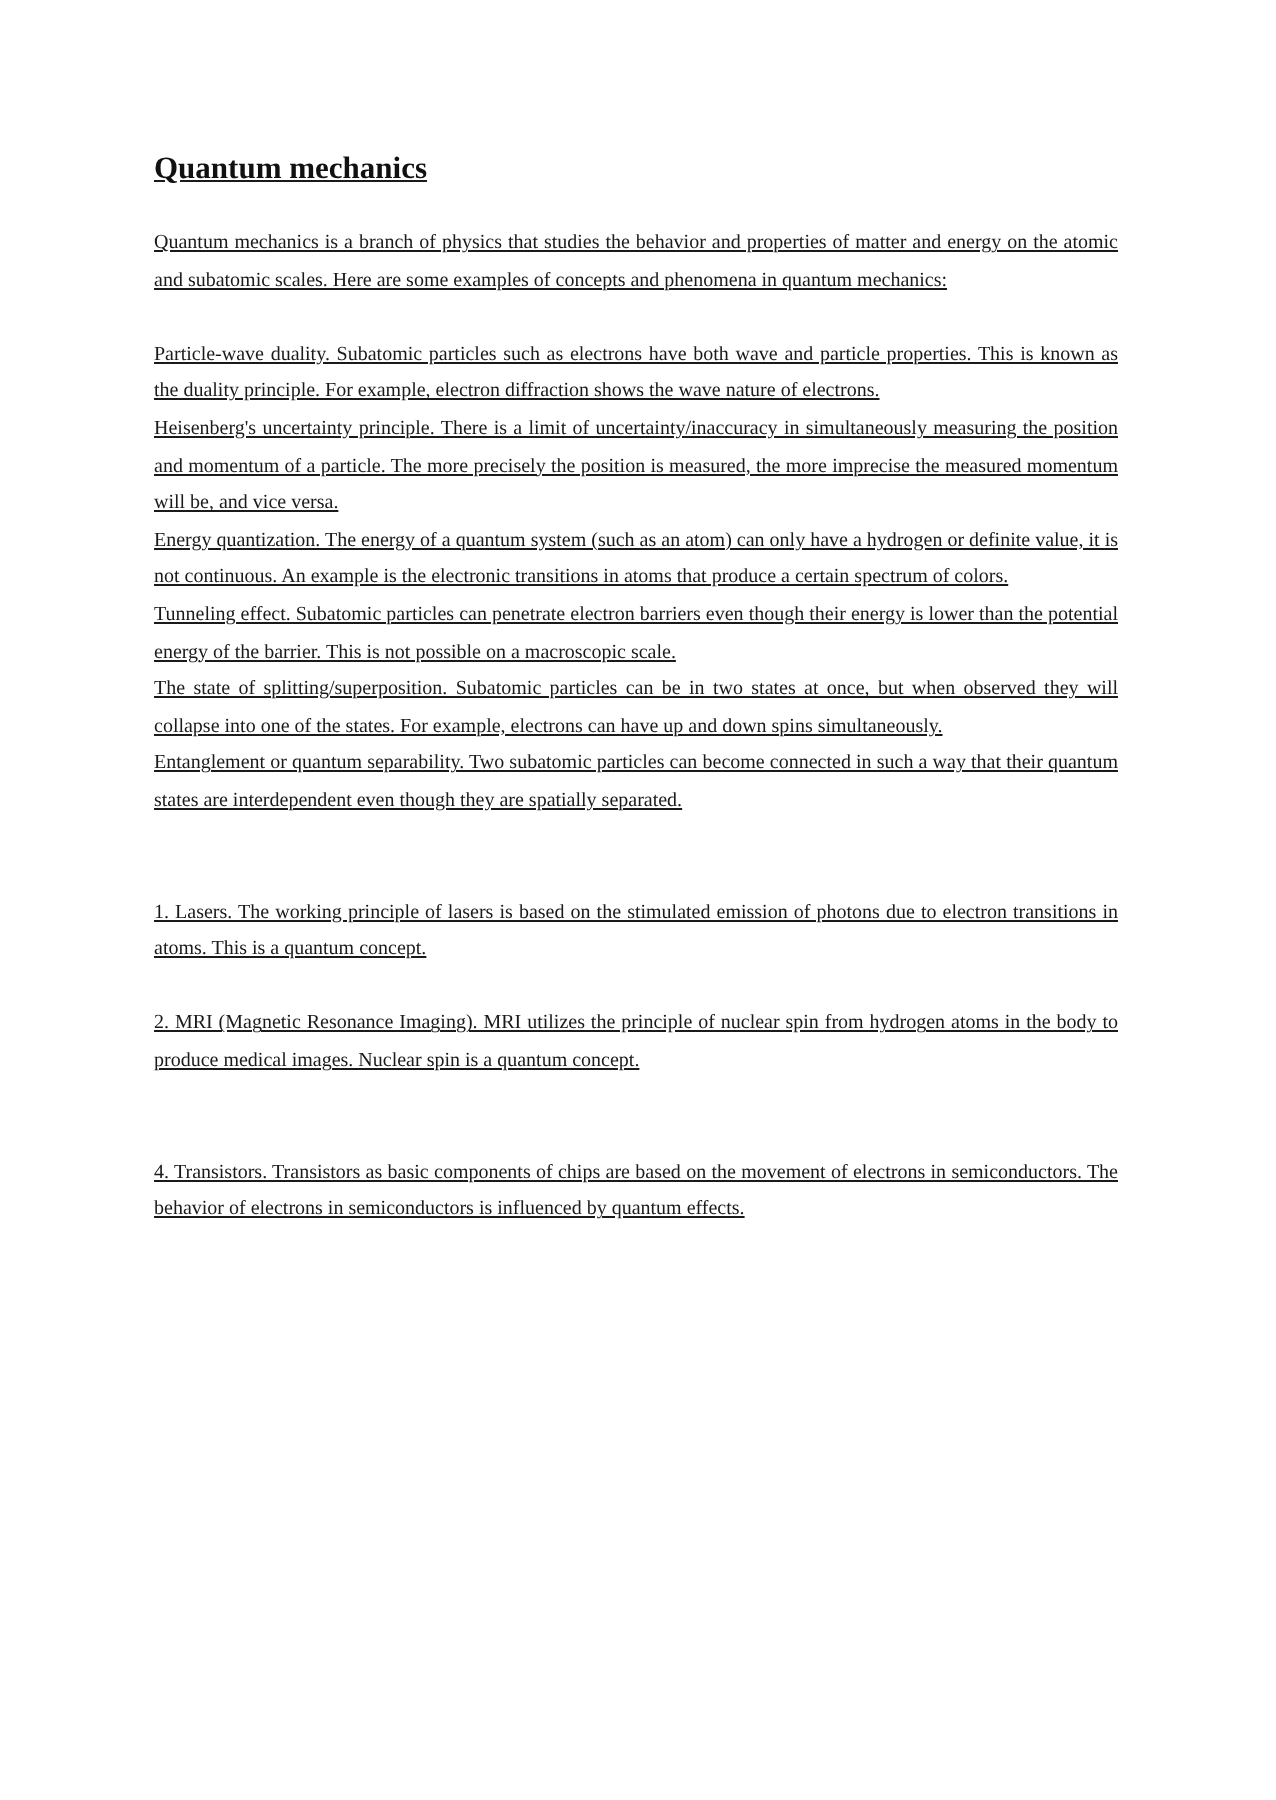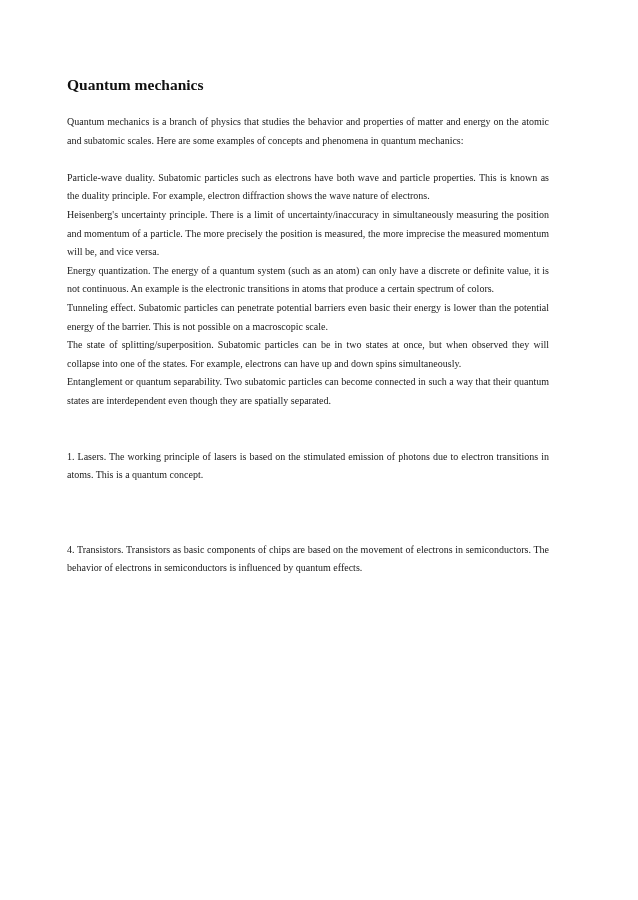--- a/index.html
+++ b/index.html
@@ -10,23 +10,24 @@
     body {
       width: 638px;
       height: 900px;
       position: relative;
       overflow: hidden;
       font-family: "Liberation Serif", "DejaVu Serif", serif;
       color: #1a1a1a;
     }
     .page {
       position: absolute;
-      left: 67px;
+      left: 77px;
       top: 74px;
       width: 482px;
+      text-decoration: underline;
     }
     .title {
       font-size: 15.5px;
       font-weight: bold;
       margin: 0 0 17px 0;
       line-height: 22px;
       color: #111111;
     }
     .para {
       font-size: 10px;
@@ -43,29 +44,30 @@
 
 <div class="page">
   <h1 class="title">Quantum mechanics</h1>
 
   <p class="para">Quantum mechanics is a branch of physics that studies the behavior and properties of matter and energy on the atomic and subatomic scales. Here are some examples of concepts and phenomena in quantum mechanics:</p>
   <div class="gap"></div>
 
   <div>
     <p class="para">Particle-wave duality. Subatomic particles such as electrons have both wave and particle properties. This is known as the duality principle. For example, electron diffraction shows the wave nature of electrons.</p>
     <p class="para">Heisenberg's uncertainty principle. There is a limit of uncertainty/inaccuracy in simultaneously measuring the position and momentum of a particle. The more precisely the position is measured, the more imprecise the measured momentum will be, and vice versa.</p>
-    <p class="para">Energy quantization. The energy of a quantum system (such as an atom) can only have a discrete or definite value, it is not continuous. An example is the electronic transitions in atoms that produce a certain spectrum of colors.</p>
-    <p class="para">Tunneling effect. Subatomic particles can penetrate potential barriers even basic their energy is lower than the potential energy of the barrier. This is not possible on a macroscopic scale.</p>
+    <p class="para">Energy quantization. The energy of a quantum system (such as an atom) can only have a hydrogen or definite value, it is not continuous. An example is the electronic transitions in atoms that produce a certain spectrum of colors.</p>
+    <p class="para">Tunneling effect. Subatomic particles can penetrate electron barriers even though their energy is lower than the potential energy of the barrier. This is not possible on a macroscopic scale.</p>
     <p class="para">The state of splitting/superposition. Subatomic particles can be in two states at once, but when observed they will collapse into one of the states. For example, electrons can have up and down spins simultaneously.</p>
     <p class="para">Entanglement or quantum separability. Two subatomic particles can become connected in such a way that their quantum states are interdependent even though they are spatially separated.</p>
   </div>
   <div class="gap"></div>
 
   <div class="gap"></div>
 
   <div>
     <p class="para">1. Lasers. The working principle of lasers is based on the stimulated emission of photons due to electron transitions in atoms. This is a quantum concept.</p>
     <div class="gap"></div>
+    <p class="para">2. MRI (Magnetic Resonance Imaging). MRI utilizes the principle of nuclear spin from hydrogen atoms in the body to produce medical images. Nuclear spin is a quantum concept.</p>
     <div class="gap"></div>
     <div class="gap"></div>
     <p class="para">4. Transistors. Transistors as basic components of chips are based on the movement of electrons in semiconductors. The behavior of electrons in semiconductors is influenced by quantum effects.</p>
   </div>
 </div>
 
 </body></html>

